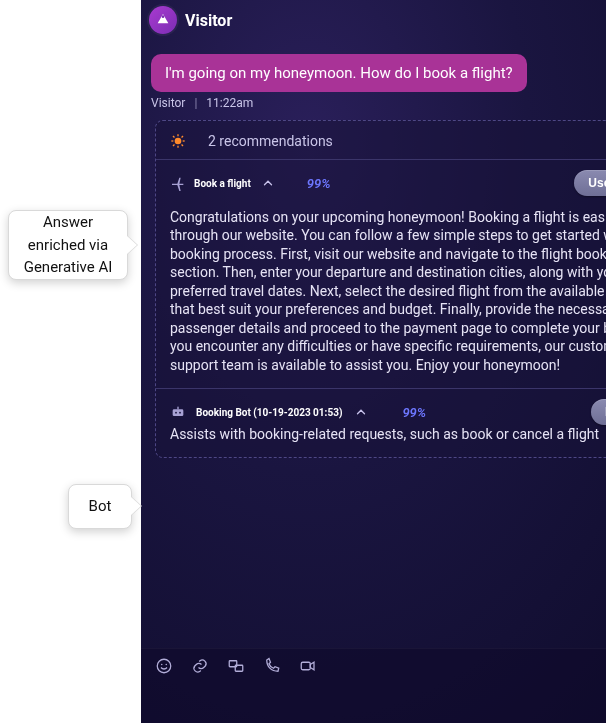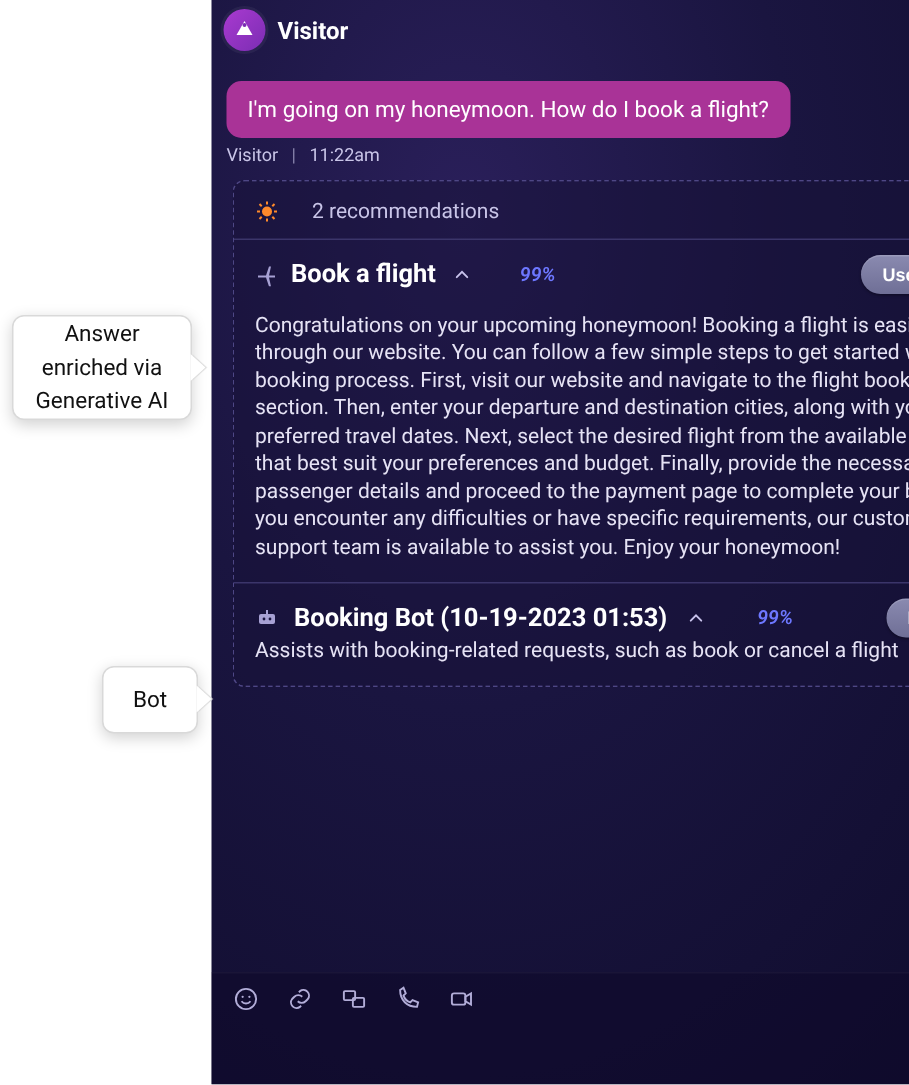--- a/index.html
+++ b/index.html
@@ -77,21 +77,21 @@
   }
   .reco-title { color:#c9c5e8; font-size:14px; }
   .reco-chevron { margin-left:auto; color:#b7b2e0;}
   .reco-divider{height:1px;background:#3b356a;margin:0 0;}
   
   .reco-item { padding:10px 14px 14px; }
   .reco-item-head {
     display:flex; align-items:center; gap:8px;
   }
   .item-icon { color:#a7a1d4; display:flex;}
-  .item-title { font-weight:700; color:#fff; font-size:17px; }
+  .item-title { font-weight:700; color:#fff; font-size:10px; }
   .item-exp { color:#c8c3ec; margin-left:2px;}
   .item-pct { color:#6d77ff; font-weight:600; font-size:13px; margin-left:24px;font-style:italic; }
   .pill-btn {
     background:#7b7aa3;
     background: linear-gradient(#8a8ab0,#6f6f96);
     color:#fff;
     border:none;
     border-radius:16px;
     padding:6px 14px;
     font-size:12px;
@@ -160,21 +160,21 @@
     right:-10px;
     top:50%;
     transform:translateY(-50%);
     width:0;height:0;
     border-top:9px solid transparent;
     border-bottom:9px solid transparent;
     border-left:10px solid #fff;
     filter: drop-shadow(1px 0 0 #d9d9d9);
   }
   .annot1{ left:8px; top:210px; width:120px;}
-  .annot2{ left:68px; top:444px; width:64px; padding:10px 8px;}
+  .annot2{ left:68px; top:484px; width:64px; padding:10px 8px;}
   
   .ico{display:inline-flex;}
   .chev{width:14px;height:14px;}
   .expand-ico{ color:#bdb8e2;}
   .dotdot{display:flex;flex-direction:column;gap:3px;}
   .dotdot span{width:4px;height:4px;border-radius:50%;background:currentColor;}
 </style>
 </head>
 <body>
 

